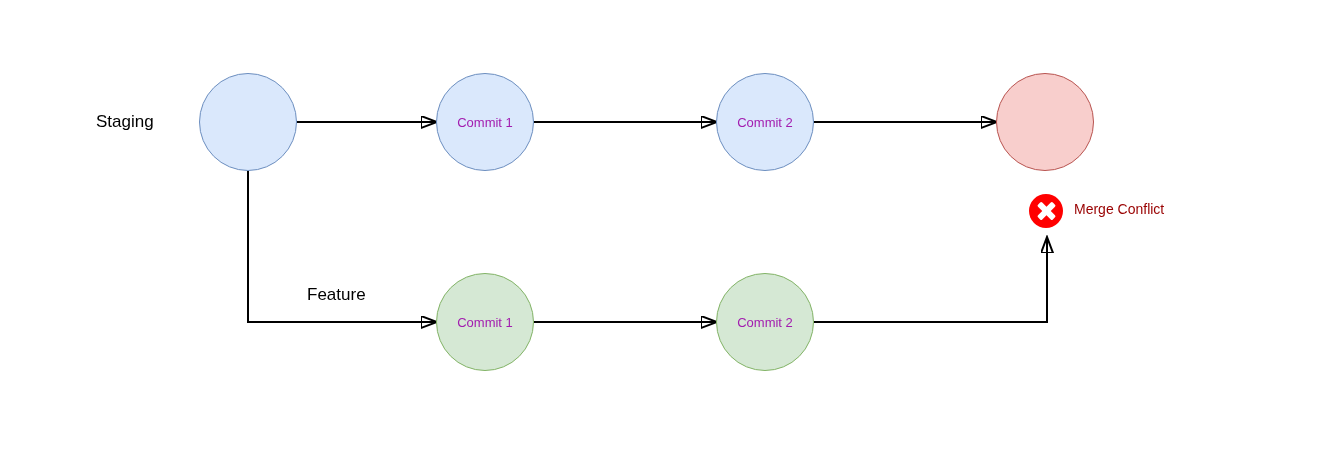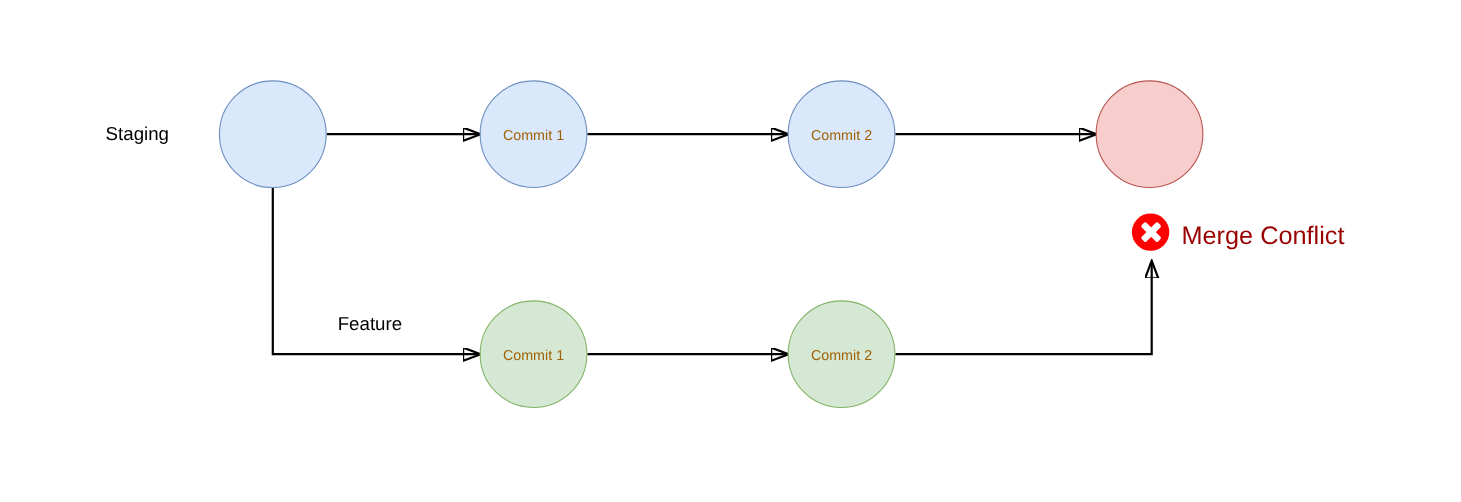--- a/index.html
+++ b/index.html
@@ -28,40 +28,40 @@
     position:absolute;
     box-sizing:border-box;
     width:98px;height:98px;
     border-radius:50%;
     border:1.5px solid #000;
     display:flex;
     align-items:center;
     justify-content:center;
     text-align:center;
     font-size:13px;
-    color:#a16207;
+    color:#a21caf;
   }
   .node-s0{left:199px;top:73px;}
   .node-s1{left:436px;top:73px;}
   .node-s2{left:716px;top:73px;}
   .node-s3{left:996px;top:73px;}
   .node-f0{left:436px;top:273px;}
   .node-f1{left:716px;top:273px;}
   .branch-label{
     position:absolute;
     font-size:17px;
     color:#000000;
     white-space:nowrap;
   }
   .staging-label{left:96px;top:112px;}
   .feature-label{left:279px;top:285px;margin-left:28px;}
   .conflict-label{
     position:absolute;
     left:1074px;top:201px;
-    font-size:23px;
+    font-size:14px;
     font-weight:400;
     white-space:nowrap;
   }
   .error-icon{
     position:absolute;
     left:1029px;top:194px;
     width:34px;height:34px;
     border-radius:50%;
   }
   .error-icon .bar{

